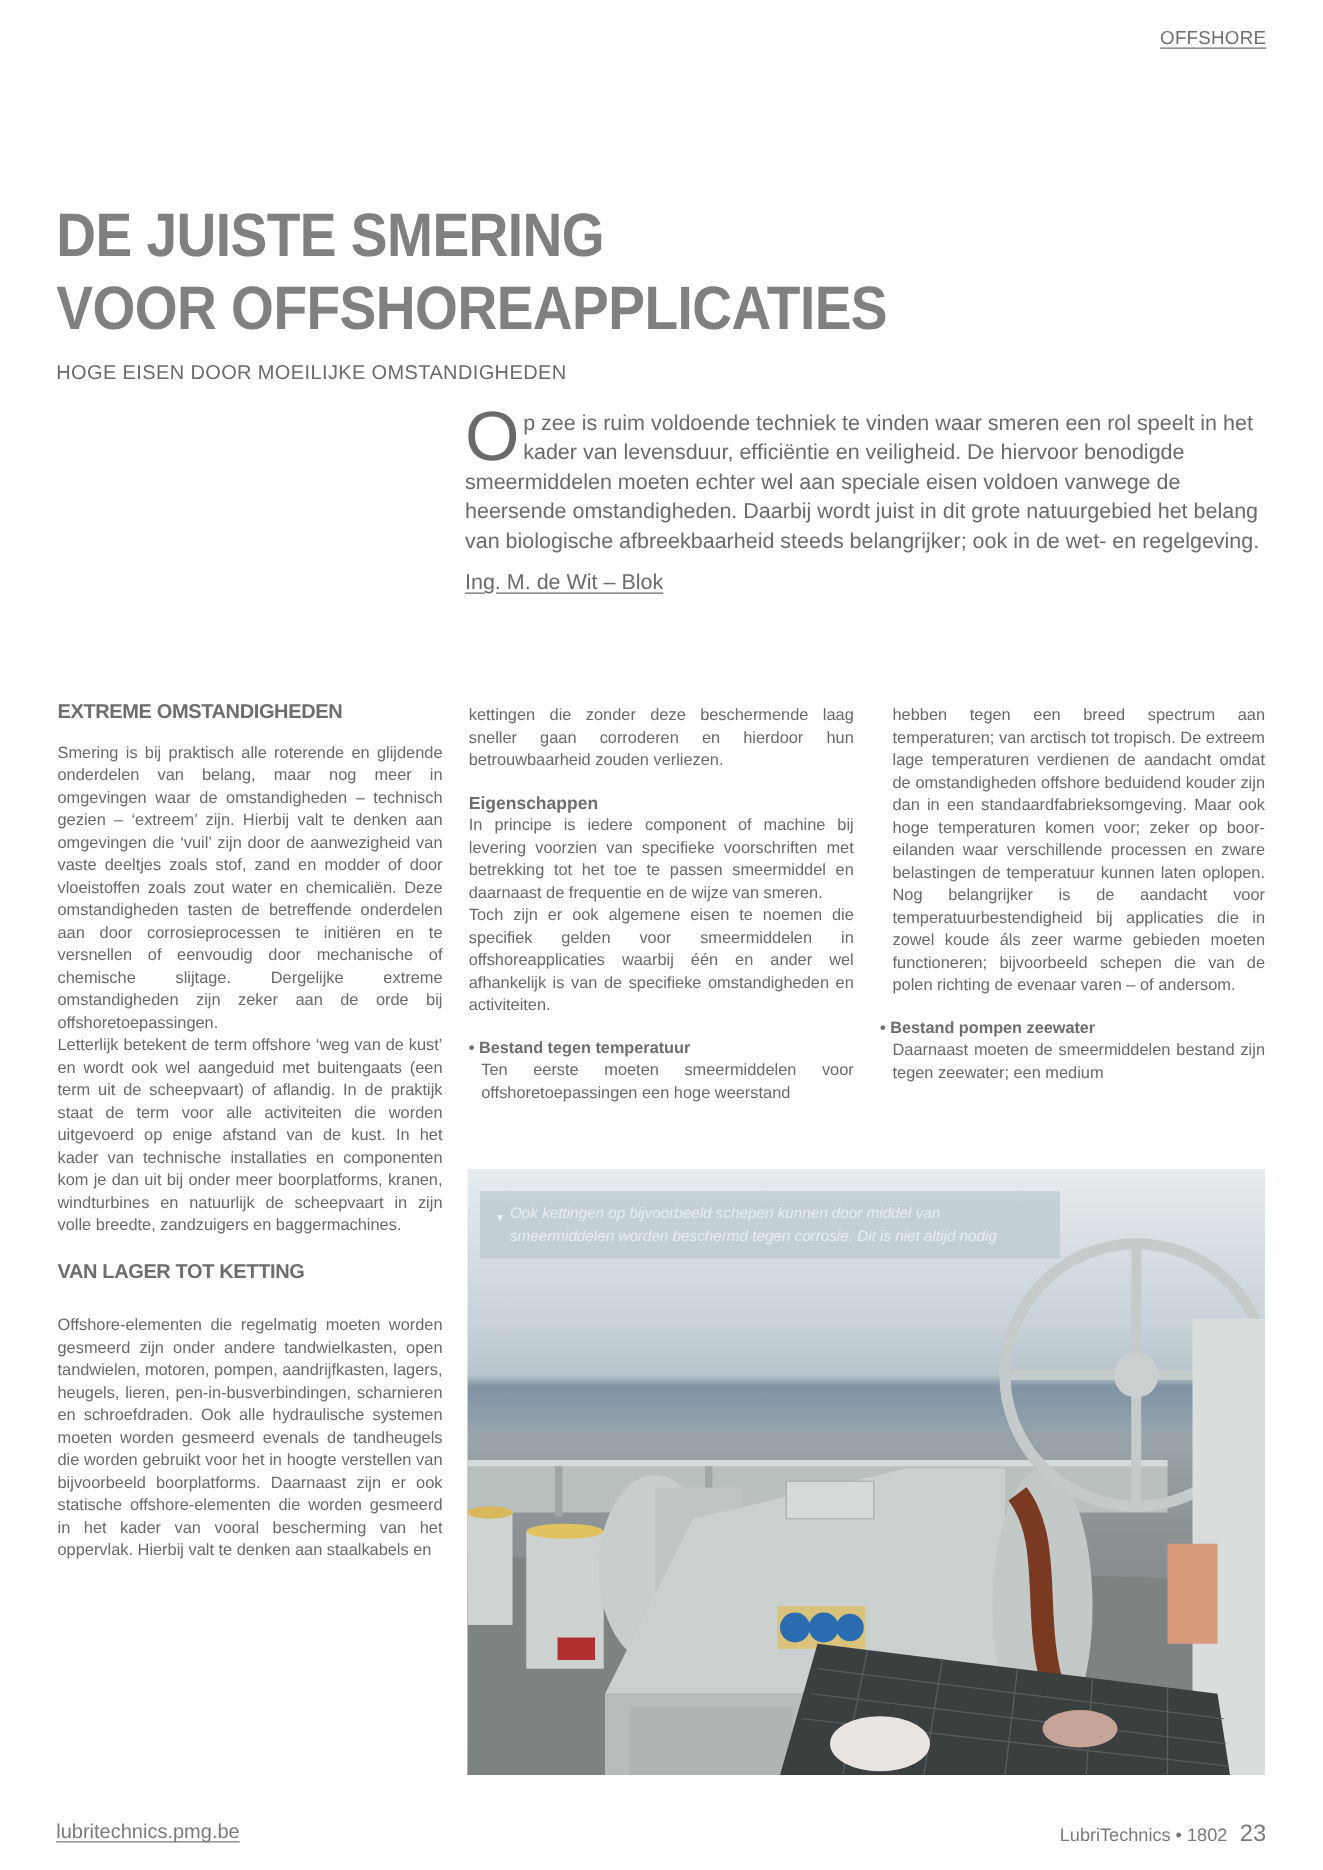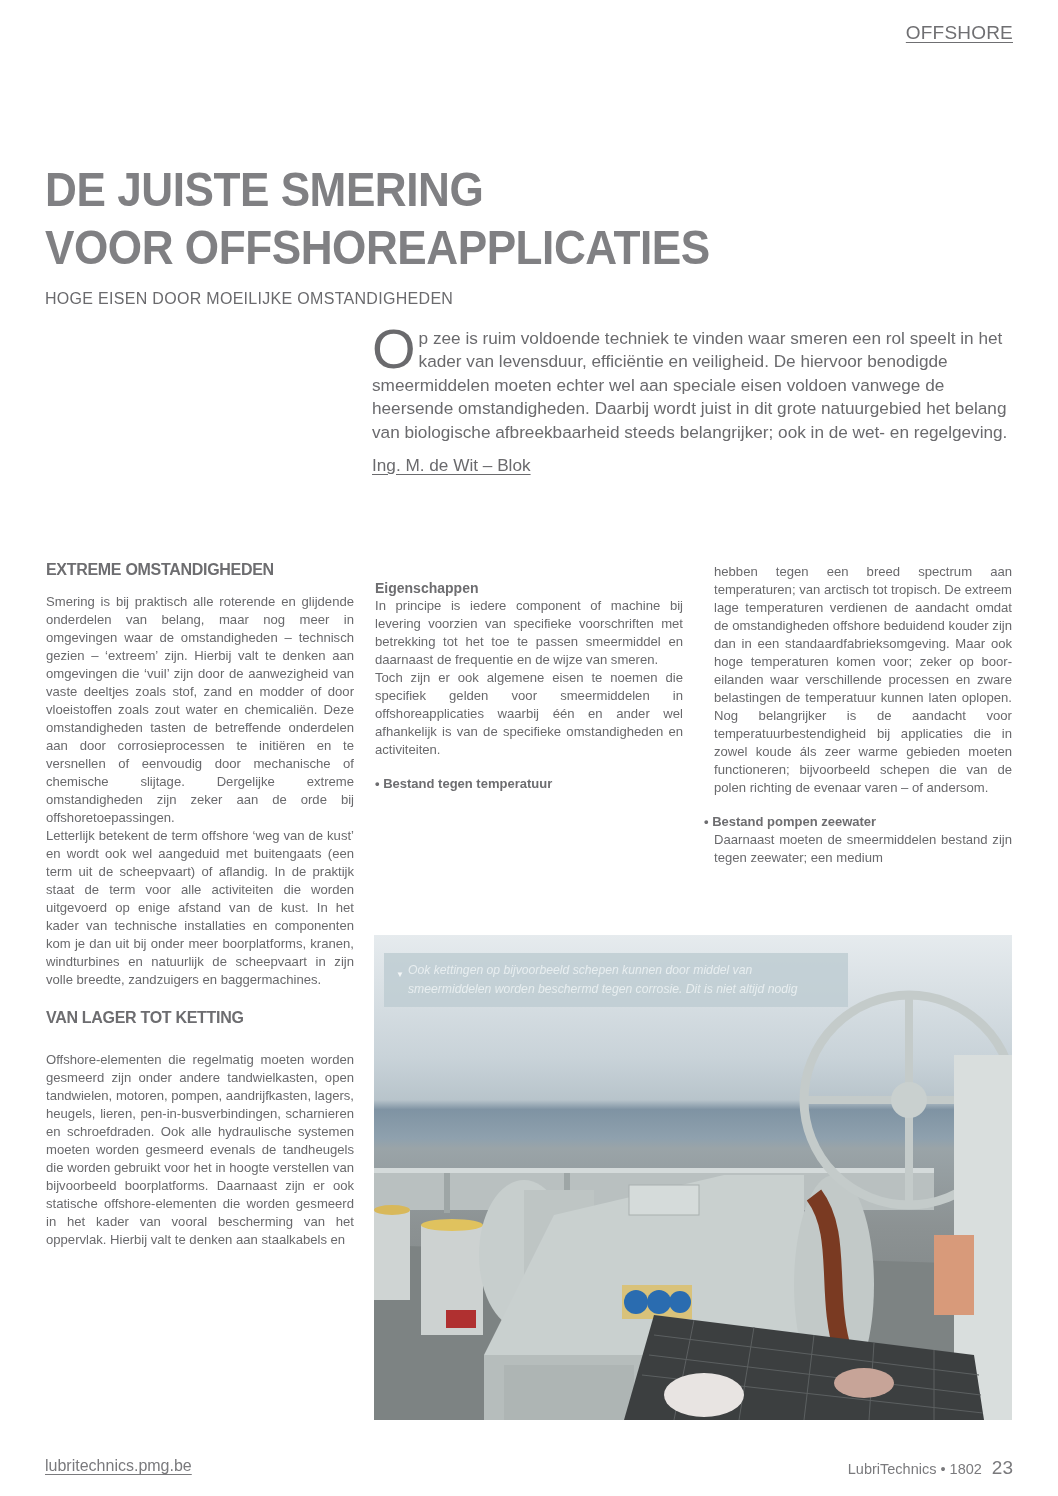--- a/index.html
+++ b/index.html
@@ -1,18 +1,18 @@
 <!DOCTYPE html>
 <html><head>
 <meta charset="utf-8">
 <style>
   html, body { margin: 0; padding: 0; background: #ffffff; }
   body { width: 1058px; height: 1496px; position: relative; overflow: hidden;
          font-family: "DejaVu Sans", "Liberation Sans", sans-serif; color: #666669; }
-  .section-tag { position: absolute; top: 22px; right: 45px; font-size: 19px; color: #6f6f72;
+  .section-tag { position: absolute; top: 22px; right: 45px; font-size: 15px; color: #6f6f72;
                  text-decoration: underline; text-underline-offset: 3px; letter-spacing: 0.2px;
                  font-family: "Liberation Sans", sans-serif; margin-left: 13px; }
   .title { position: absolute; left: 45px; top: 160px; margin: 0; color: #808083;
            font-family: "Liberation Sans", sans-serif; font-weight: bold; font-size: 49px;
            line-height: 58px; letter-spacing: -0.5px; transform: scaleX(0.9); transform-origin: left top; }
   .title span { display: block; }
   .subtitle { position: absolute; left: 45px; top: 290px; margin: 0; font-weight: normal;
               font-family: "Liberation Sans", sans-serif; font-size: 16px; color: #6a6a6d;
               letter-spacing: 0.3px; }
   .intro { position: absolute; left: 372px; top: 327px; width: 640px;
@@ -66,26 +66,28 @@
 <div class="col col1">
   <h2>EXTREME OMSTANDIGHEDEN</h2>
   <p>Smering is bij praktisch alle roterende en glij­dende onderdelen van belang, maar nog meer in omgevingen waar de omstandig­heden – technisch gezien – ‘extreem’ zijn. Hierbij valt te denken aan omgevingen die ‘vuil’ zijn door de aanwezigheid van vaste deeltjes zoals stof, zand en modder of door vloeistoffen zoals zout water en chemicaliën. Deze omstandigheden tasten de betreffende onderdelen aan door corrosieprocessen te initiëren en te versnellen of eenvoudig door mechanische of chemische slijtage. Dergelijke extreme omstandigheden zijn zeker aan de orde bij offshoretoepassingen.</p>
   <p>Letterlijk betekent de term offshore ‘weg van de kust’ en wordt ook wel aangeduid met buitengaats (een term uit de scheepvaart) of aflandig. In de praktijk staat de term voor alle activiteiten die worden uitgevoerd op enige afstand van de kust. In het kader van techni­sche installaties en componenten kom je dan uit bij onder meer boorplatforms, kranen, windturbines en natuurlijk de scheepvaart in zijn volle breedte, zandzuigers en bagger­machines.</p>
   <div style="height:20px"></div>
   <h2 style="margin-bottom:24px">VAN LAGER TOT KETTING</h2>
   <p>Offshore-elementen die regelmatig moeten worden gesmeerd zijn onder andere tandwiel­kasten, open tandwielen, motoren, pompen, aandrijfkasten, lagers, heugels, lieren, pen-in-busverbindingen, scharnieren en schroef­draden. Ook alle hydraulische systemen moeten worden gesmeerd evenals de tand­heugels die worden gebruikt voor het in hoogte verstellen van bijvoorbeeld boorplat­forms. Daarnaast zijn er ook statische offshore-elementen die worden gesmeerd in het kader van vooral bescherming van het oppervlak. Hierbij valt te denken aan staalkabels en</p>
 </div>
 
 <div class="col col2">
+  <p>kettingen die zonder deze beschermende laag sneller gaan corroderen en hierdoor hun betrouwbaarheid zouden verliezen.</p>
   <div class="gap"></div>
   <h3>Eigenschappen</h3>
   <p>In principe is iedere component of machine bij levering voorzien van specifieke voorschriften met betrekking tot het toe te passen smeer­middel en daarnaast de frequentie en de wijze van smeren.</p>
   <p>Toch zijn er ook algemene eisen te noemen die specifiek gelden voor smeermiddelen in offshoreapplicaties waarbij één en ander wel afhankelijk is van de specifieke omstandig­heden en activiteiten.</p>
   <div class="gap"></div>
   <p class="bullet-head">Bestand tegen temperatuur</p>
+  <p class="indent">Ten eerste moeten smeermiddelen voor offshoretoepassingen een hoge weerstand</p>
 </div>
 
 <div class="col col3">
   <p class="indent">hebben tegen een breed spectrum aan temperaturen; van arctisch tot tropisch. De extreem lage temperaturen verdienen de aandacht omdat de omstandigheden offshore beduidend kouder zijn dan in een standaardfabrieksomgeving. Maar ook hoge temperaturen komen voor; zeker op boor­eilanden waar verschillende processen en zware belastingen de temperatuur kunnen laten oplopen. Nog belangrijker is de aandacht voor temperatuurbestendigheid bij applicaties die in zowel koude áls zeer warme gebieden moeten functioneren; bijvoorbeeld schepen die van de polen rich­ting de evenaar varen – of andersom.</p>
   <div class="gap"></div>
   <p class="bullet-head">Bestand pompen zeewater</p>
   <p class="indent">Daarnaast moeten de smeermiddelen bestand zijn tegen zeewater; een medium</p>
 </div>
 
 <div class="photo">

